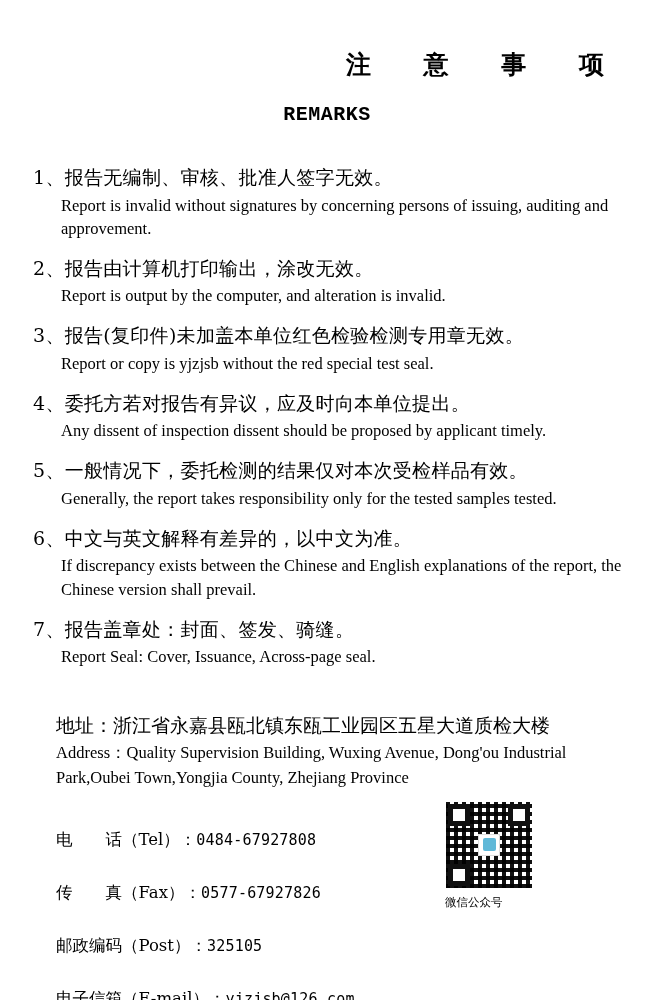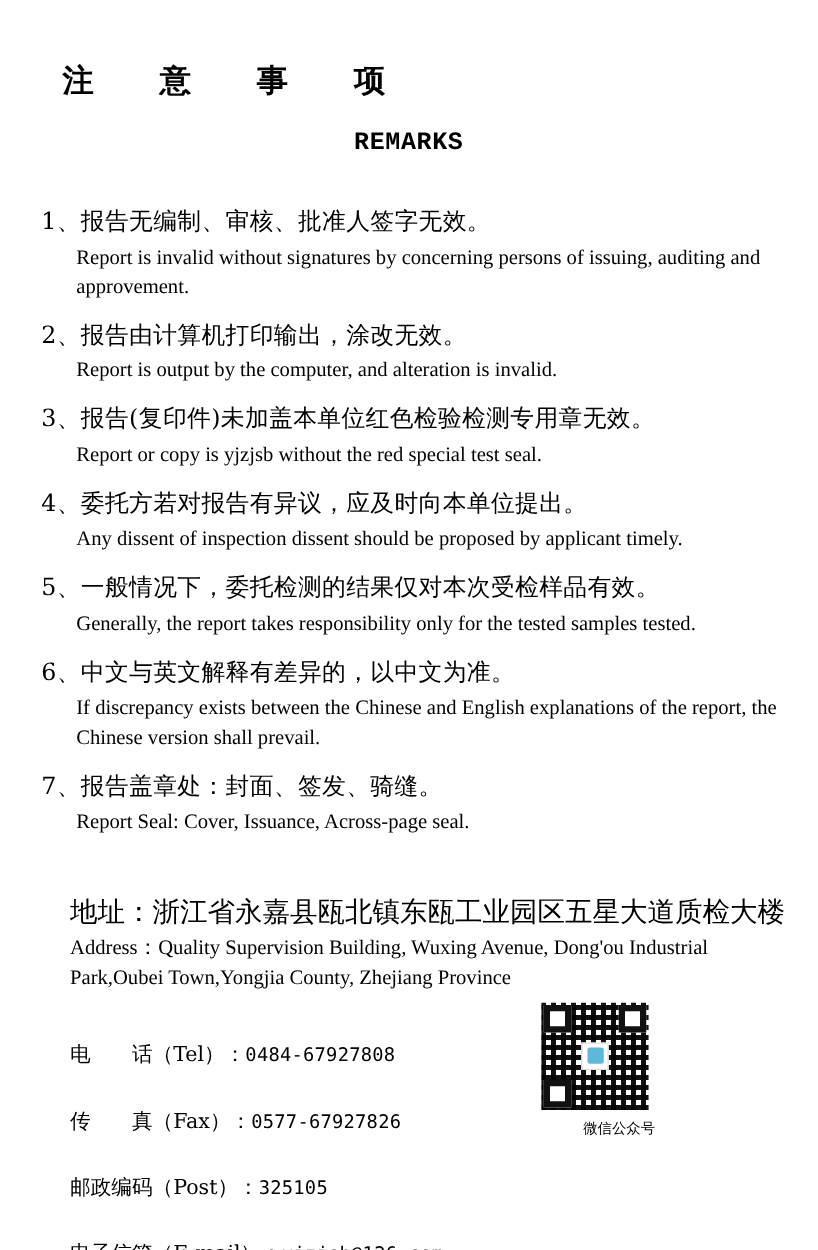--- a/index.html
+++ b/index.html
@@ -18,21 +18,21 @@
   .page {
     position: absolute;
     left: 0; top: 0;
     width: 654px;
     height: 1000px;
     box-sizing: border-box;
     padding: 0 28px;
   }
   .title-cn {
     margin-top: 48px;
-    text-align: left;
+    text-align: right;
     font-family: "DejaVu Serif", serif;
     font-weight: bold;
     font-size: 25px;
     letter-spacing: 22px;
     text-indent: 22px;
     color: #000;
   }
   .title-en {
     margin-top: 22px;
     text-align: center;
@@ -61,22 +61,22 @@
     line-height: 1.42;
     padding-left: 28px;
     margin-top: 2px;
   }
   .contact {
     margin-top: 44px;
     padding-left: 28px;
     position: relative;
   }
   .addr-cn {
-    font-family: Liberation Serif, serif;
-    font-size: 22px;
+    font-family: Liberation Mono, monospace;
+    font-size: 19px;
     line-height: 1.5;
     white-space: nowrap;
   }
   .addr-en {
     font-family: "Liberation Serif", serif;
     font-size: 16.5px;
     line-height: 1.5;
     max-width: 560px;
   }
   .contact-row {
@@ -90,24 +90,24 @@
     display: inline-block;
     margin-top: 12px;
   }
   .mono-val {
     font-family: "DejaVu Sans Mono", monospace;
     font-size: 15px;
     letter-spacing: 0.2px;
   }
   .qr-block {
     position: absolute;
-    right: 102px;
+    right: 89px;
     top: 88px;
     width: 92px;
-    text-align: right;
+    text-align: left;
   }
   .qr-img {
     width: 86px;
     height: 86px;
     background:
       repeating-linear-gradient(90deg, #111 0 4px, #fff 4px 8px),
       repeating-linear-gradient(0deg, #111 0 4px, #fff 4px 8px);
     background-blend-mode: multiply;
     position: relative;
     border: 1px solid #fff;

